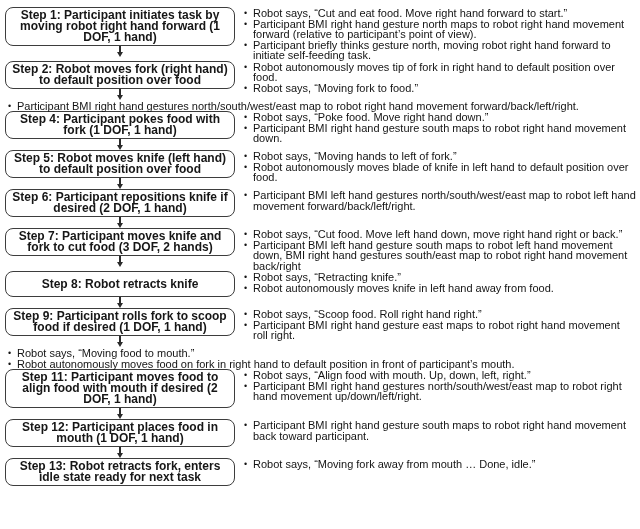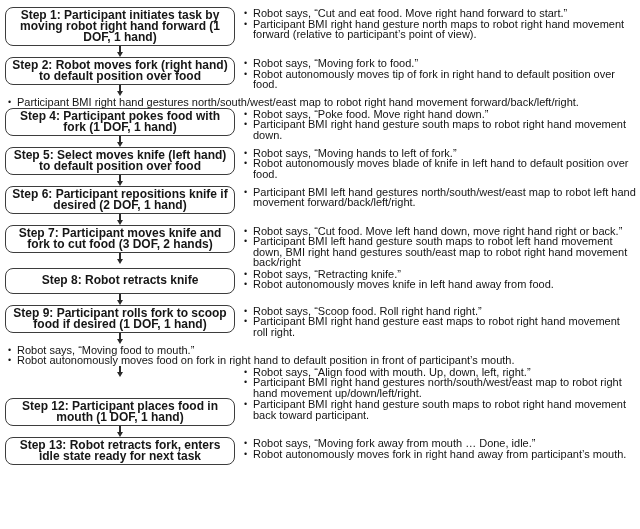--- a/index.html
+++ b/index.html
@@ -91,36 +91,37 @@
         <span class="box-text">Step 1: Participant initiates task by moving robot right hand forward (1 DOF, 1 hand)</span>
       </div>
       <div class="arrow">
         <span class="shaft"></span>
         <span class="head"></span>
       </div>
     </div>
     <ul class="bullets">
         <li>Robot says, “Cut and eat food. Move right hand forward to start.”</li>
         <li>Participant BMI right hand gesture north maps to robot right hand movement forward (relative to participant’s point of view).</li>
+        <li>Participant briefly thinks gesture north, moving robot right hand forward to initiate self-feeding task.</li>
       </ul>
   </div>
 
   <div class="row">
     <div class="left">
       <div class="box">
         <span class="box-text">Step 2: Robot moves fork (right hand) to default position over food</span>
       </div>
       <div class="arrow">
         <span class="shaft"></span>
         <span class="head"></span>
       </div>
     </div>
     <ul class="bullets">
+        <li>Robot autonomously moves tip of fork in right hand to default position over food.</li>
         <li>Robot says, “Moving fork to food.”</li>
-        <li>Robot autonomously moves tip of fork in right hand to default position over food.</li>
       </ul>
   </div>
 
   <div class="row">
     <ul class="bullets">
         <li>Participant BMI right hand gestures north/south/west/east map to robot right hand movement forward/back/left/right.</li>
       </ul>
   </div>
 
   <div class="row">
@@ -135,21 +136,21 @@
     </div>
     <ul class="bullets">
         <li>Robot says, “Poke food. Move right hand down.”</li>
         <li>Participant BMI right hand gesture south maps to robot right hand movement down.</li>
       </ul>
   </div>
 
   <div class="row">
     <div class="left">
       <div class="box">
-        <span class="box-text">Step 5: Select moves knife (left hand) to default position over food</span>
+        <span class="box-text">Step 5: Robot moves knife (left hand) to default position over food</span>
       </div>
       <div class="arrow">
         <span class="shaft"></span>
         <span class="head"></span>
       </div>
     </div>
     <ul class="bullets">
         <li>Robot says, “Moving hands to left of fork.”</li>
         <li>Robot autonomously moves blade of knife in left hand to default position over food.</li>
       </ul>
@@ -220,20 +221,23 @@
 
   <div class="row">
     <ul class="bullets">
         <li>Robot says, “Moving food to mouth.”</li>
         <li>Robot autonomously moves food on fork in right hand to default position in front of participant’s mouth.</li>
       </ul>
   </div>
 
   <div class="row">
     <div class="left">
+      <div class="box">
+        <span class="box-text">Step 11: Participant moves food to align food with mouth if desired (2 DOF, 1 hand)</span>
+      </div>
       <div class="arrow">
         <span class="shaft"></span>
         <span class="head"></span>
       </div>
     </div>
     <ul class="bullets">
         <li>Robot says, “Align food with mouth. Up, down, left, right.”</li>
         <li>Participant BMI right hand gestures north/south/west/east map to robot right hand movement up/down/left/right.</li>
       </ul>
   </div>
@@ -258,16 +262,15 @@
       <div class="box">
         <span class="box-text">Step 13: Robot retracts fork, enters idle state ready for next task</span>
       </div>
       <div class="arrow" style="visibility: hidden;">
         <span class="shaft"></span>
         <span class="head"></span>
       </div>
     </div>
     <ul class="bullets">
         <li>Robot says, “Moving fork away from mouth … Done, idle.”</li>
-        <li>Robot autonomously moves fork in right hand away from participant’s mouth.</li>
       </ul>
   </div>
 </div>
 
 </body></html>

